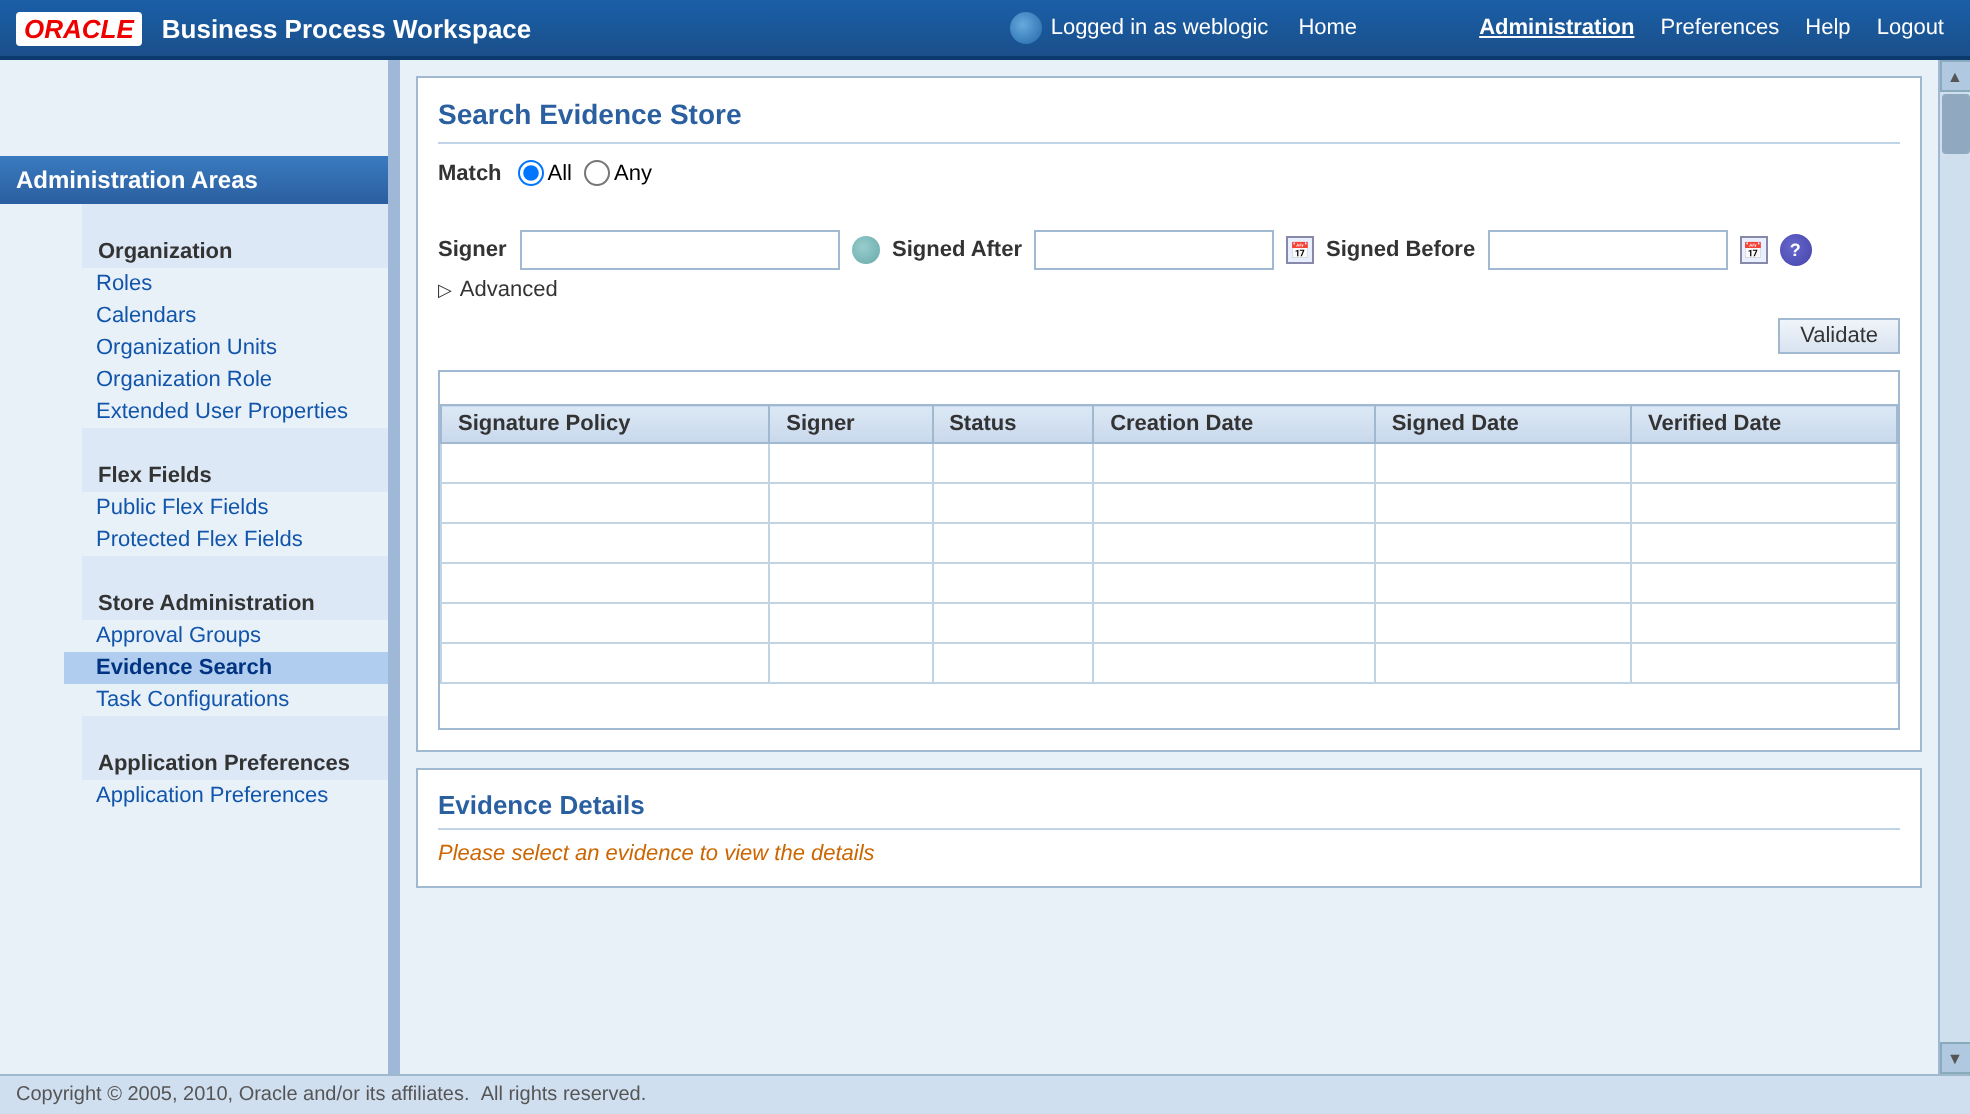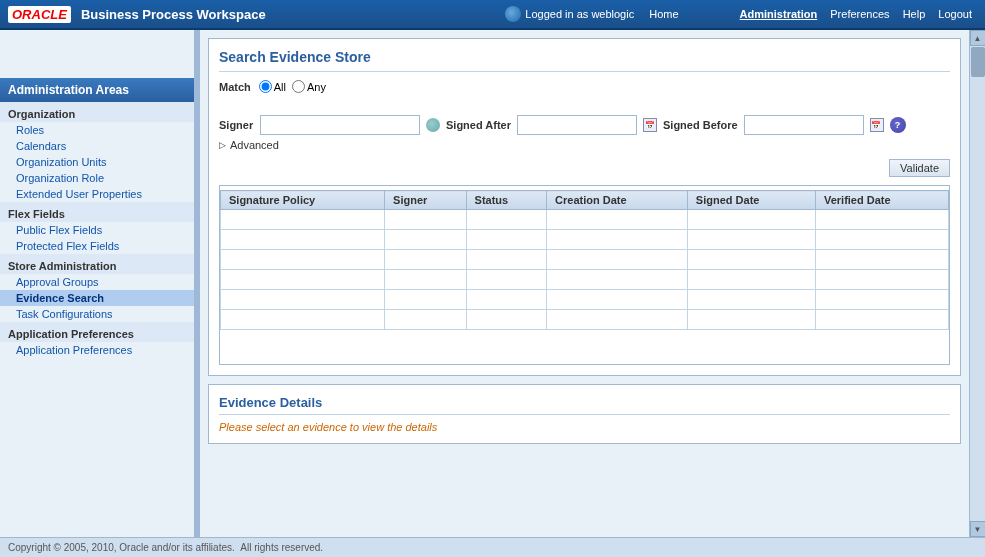--- a/index.html
+++ b/index.html
@@ -95,31 +95,33 @@
       color: white;
       font-weight: bold;
       font-size: 12px;
       padding: 5px 8px;
       margin-top: 48px;
     }
     .sidebar-section-title {
       font-weight: bold;
       color: #333;
       font-size: 11px;
-      padding: 6px 8px 2px 8px;
+      padding: 18px 8px 2px 8px;
       background: #dce8f5;
       display: block;
+      margin-left: 41px;
     }
     .sidebar-item {
       display: block;
       color: #1155aa;
       text-decoration: none;
       font-size: 11px;
       padding: 2px 0 2px 16px;
       cursor: pointer;
+      margin-left: 32px;
     }
     .sidebar-item.active {
       background: #b0ccee;
       font-weight: bold;
       color: #003380;
     }
 
     
     #content {
       flex: 1;
@@ -287,21 +289,21 @@
       cursor: pointer;
       color: #333;
       margin-bottom: 4px;
     }
 
     
     #results-table {
       width: 100%;
       border-collapse: collapse;
       font-size: 11px;
-      margin-top: 4px;
+      margin-top: 16px;
     }
     #results-table th {
       background: linear-gradient(to bottom, #dce8f5, #c8d8ec);
       border: 1px solid #a0b8d0;
       padding: 3px 8px;
       text-align: left;
       font-weight: bold;
       color: #333;
       white-space: nowrap;
     }

